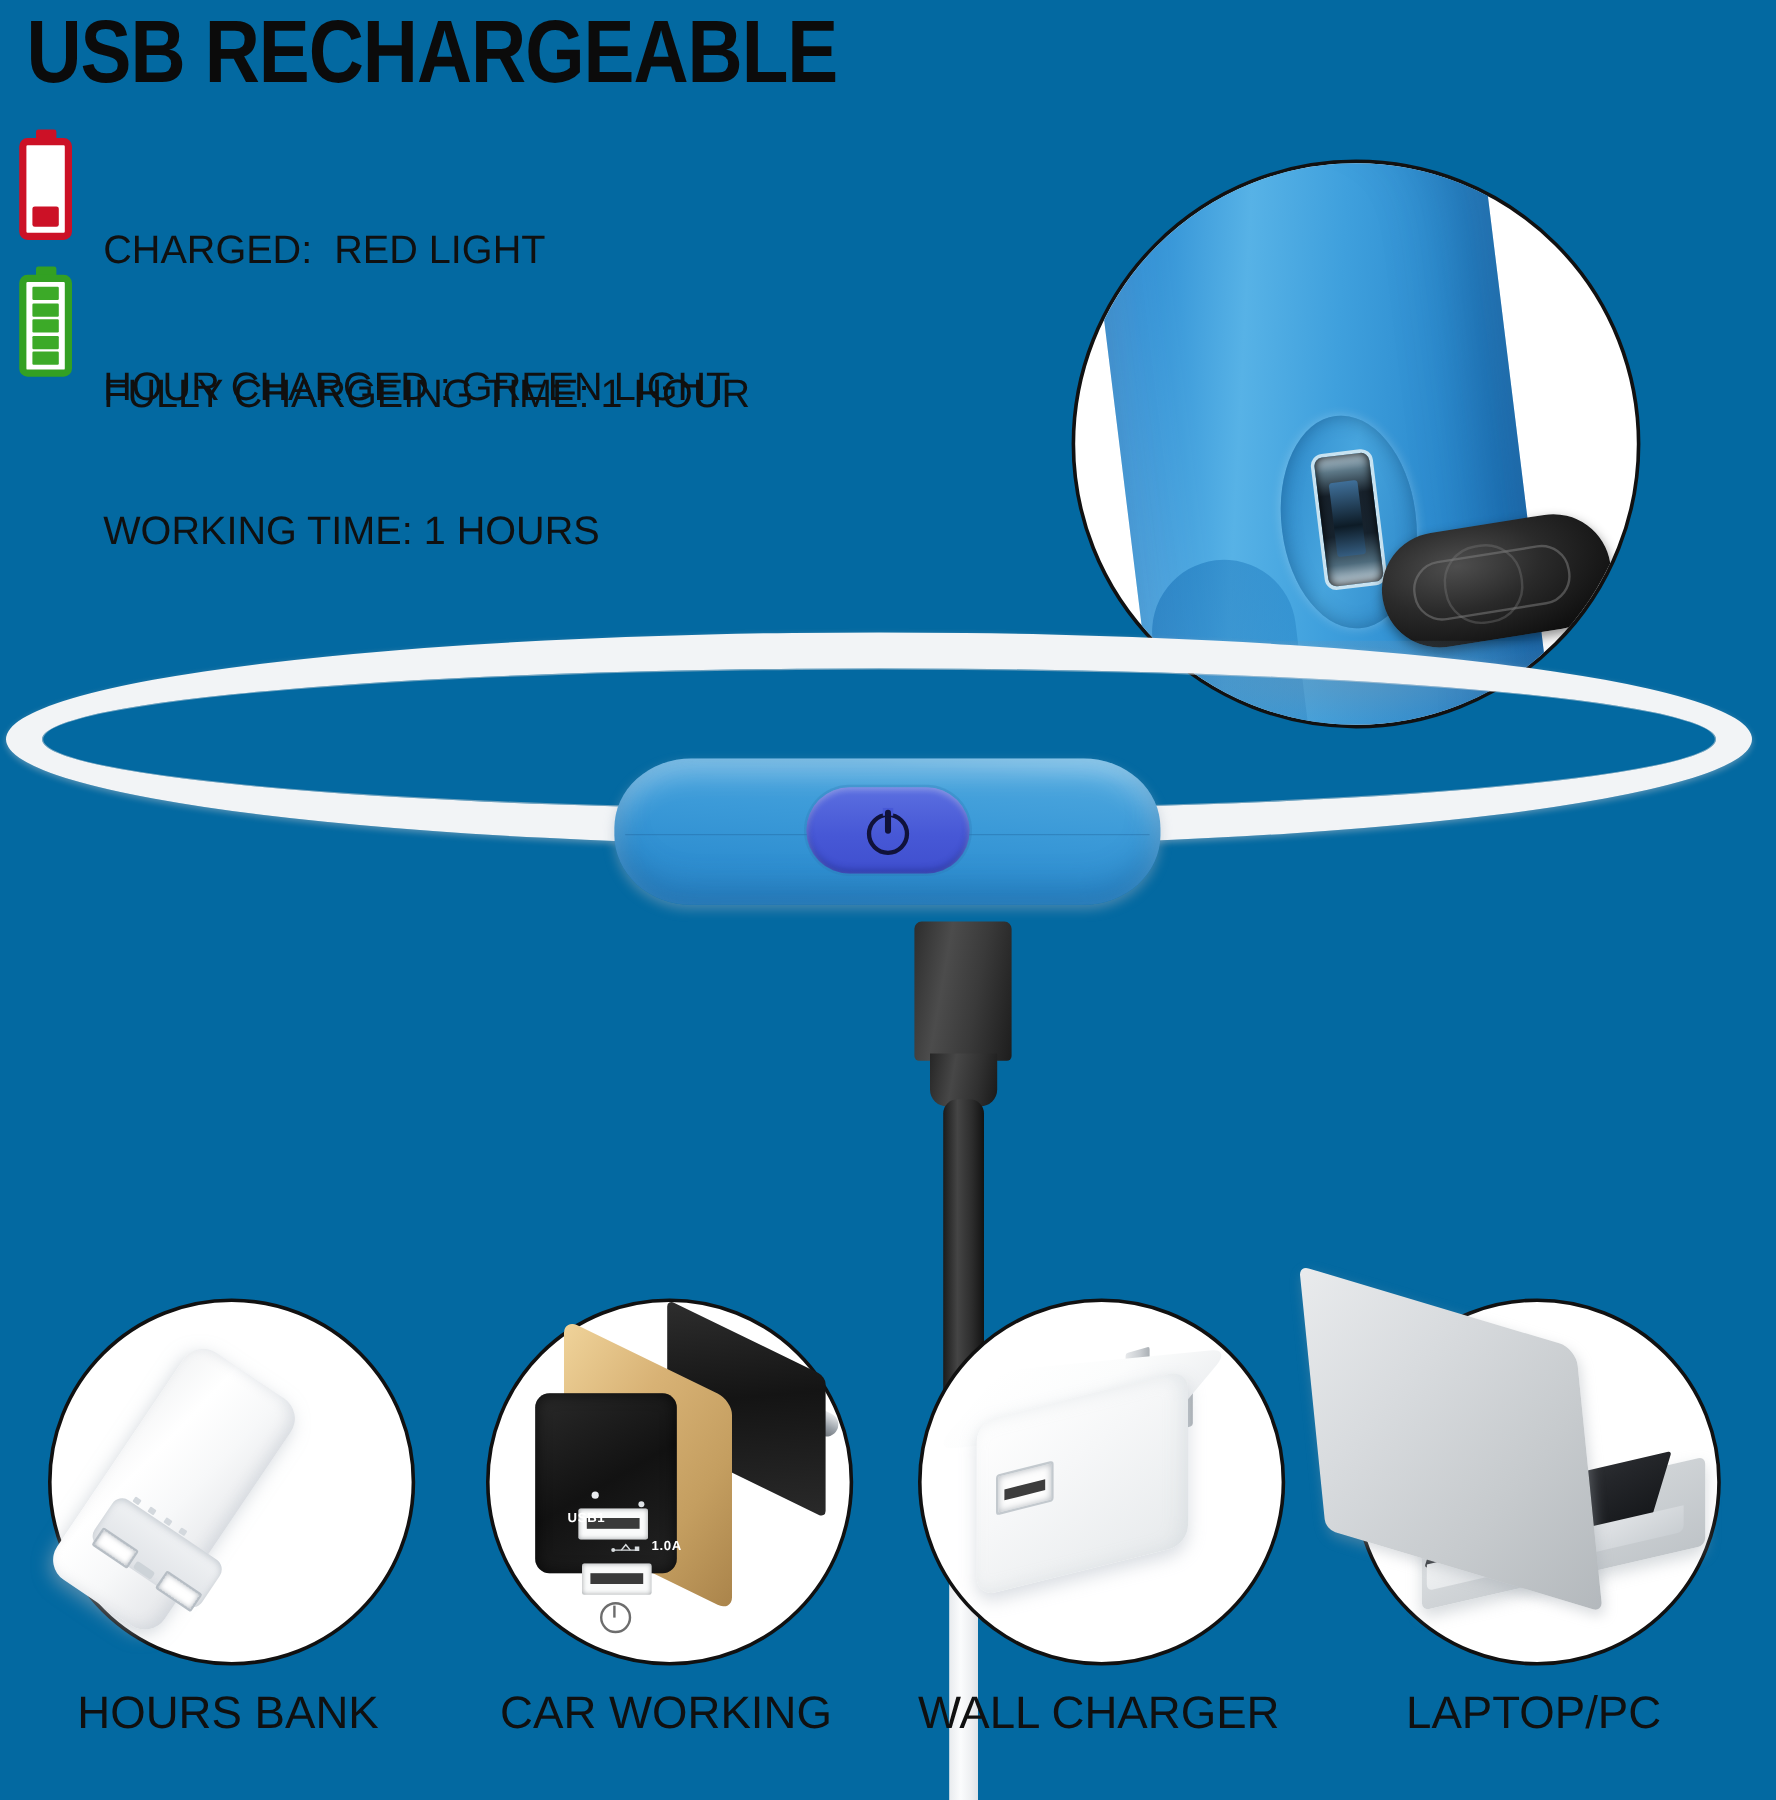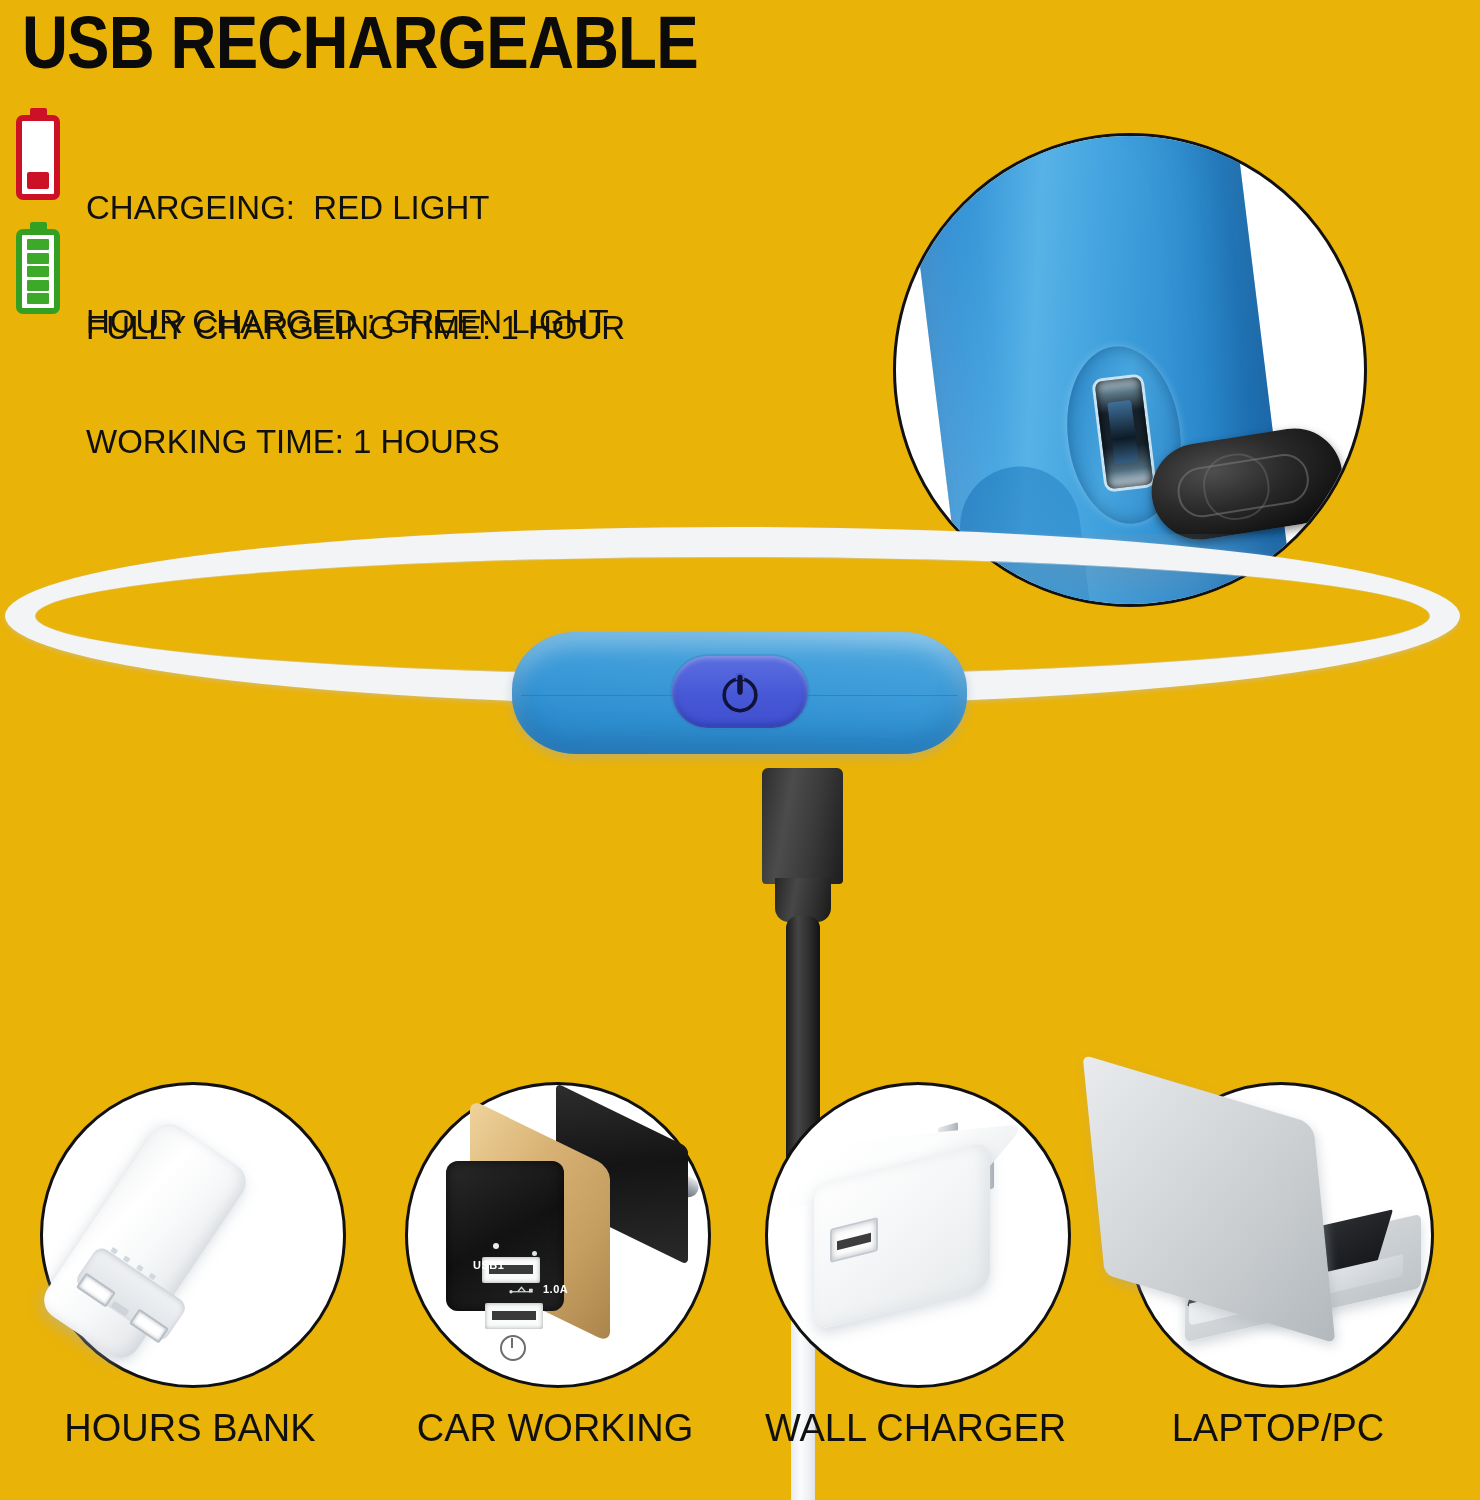--- a/index.html
+++ b/index.html
@@ -4,21 +4,21 @@
 <style>
   html, body {
     margin: 0;
     padding: 0;
     background: #ffffff;
   }
   #page {
     position: relative;
     width: 1480px;
     height: 1500px;
-    background: #eab308;
+    background: #0369a1;
     overflow: hidden;
     font-family: "Liberation Sans", sans-serif;
   }
 
   
   #title {
     position: absolute;
     left: 22px;
     top: 4px;
     font-family: "Liberation Sans Narrow", "Liberation Sans", sans-serif;
@@ -646,21 +646,21 @@
   <div id="title">USB RECHARGEABLE</div>
 
   <div class="spec-row" id="spec-row-charging">
     <div class="battery" id="battery-red">
       <div class="cap"></div>
       <div class="body">
         <div class="level"></div>
       </div>
     </div>
     <div class="spec-text">
-      <span class="line">CHARGEING:  RED LIGHT</span>
+      <span class="line">CHARGED:  RED LIGHT</span>
       <span class="line">FULLY CHARGEING TIME: 1 HOUR</span>
     </div>
   </div>
 
   <div class="spec-row" id="spec-row-charged">
     <div class="battery" id="battery-green">
       <div class="cap"></div>
       <div class="body">
         <div class="bar"></div>
         <div class="bar"></div>

